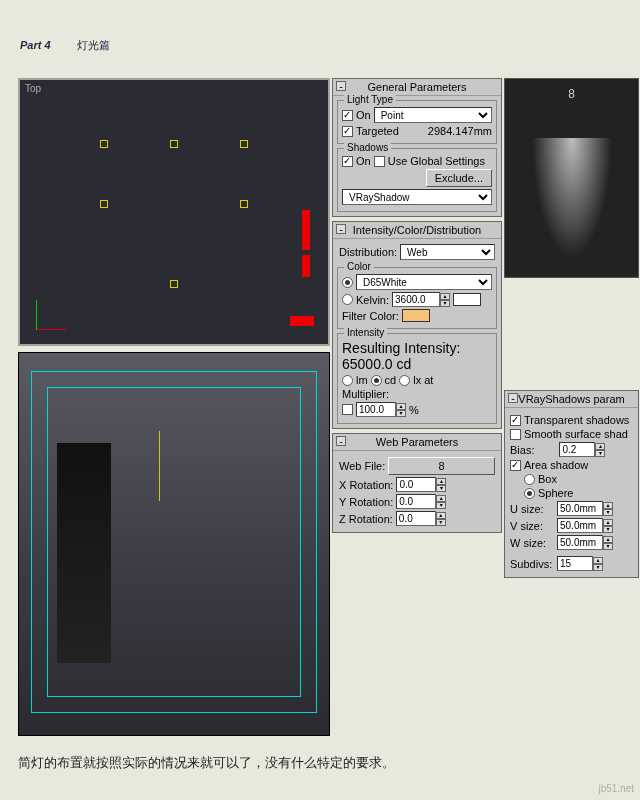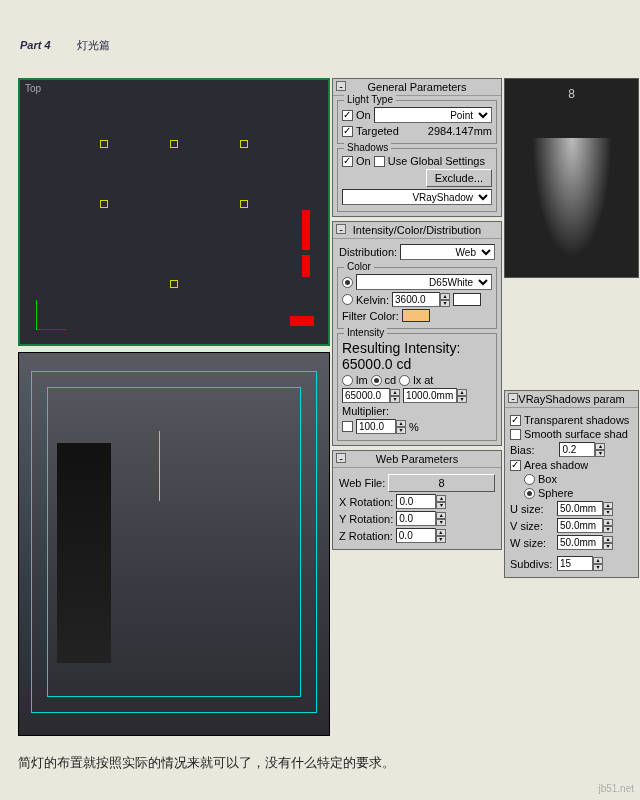--- a/index.html
+++ b/index.html
@@ -1,21 +1,21 @@
 <!DOCTYPE html>
 <html><head>
 <meta charset="utf-8">
 <style>
 *{box-sizing:border-box;margin:0;padding:0;font-family:Tahoma,Arial,sans-serif;font-size:11px;}
 body{background:#e8e8dc;width:640px;height:800px;overflow:hidden;position:relative;}
 .title{position:absolute;top:22px;left:20px;font-size:30px;font-family:Arial;}
 .title .p{font-weight:bold;color:#2a2a4a;font-style:italic;}
 .title .c{color:#2a2a4a;font-weight:normal;margin-left:18px;font-style:normal;font-family:"Microsoft YaHei",sans-serif;}
 .vp{position:absolute;background:#2b2b33;border:1px solid #000;}
-.vp.top{left:18px;top:78px;width:312px;height:268px;border:2px solid #15803d;}
+.vp.top{left:18px;top:78px;width:312px;height:268px;border:2px solid #a3a3a3;}
 .vp.persp{left:18px;top:352px;width:312px;height:384px;}
 .vp-label{color:#aaa;font-size:10px;padding:3px 5px;}
 .gizmo{position:absolute;left:16px;bottom:14px;width:36px;height:36px;}
 .gizmo .ax{position:absolute;left:0;bottom:0;}
 .gizmo .x{width:30px;height:1px;background:#d00;bottom:0;}
 .gizmo .y{width:1px;height:30px;background:#0c0;left:0;}
 .marker{position:absolute;width:8px;height:8px;border:1px solid #d8d800;}
 .redblock{position:absolute;background:#e00;}
 .panel-col{position:absolute;left:332px;top:78px;width:170px;}
 .panel-col2{position:absolute;left:504px;top:390px;width:135px;}
@@ -23,21 +23,21 @@
 .roll-head{background:#c8c8c8;border-bottom:1px solid #999;padding:2px 4px;text-align:center;position:relative;}
 .roll-head .minus{position:absolute;left:3px;top:2px;width:10px;height:10px;border:1px solid #666;text-align:center;line-height:8px;background:#ddd;}
 .group{border:1px solid #888;margin:4px;padding:4px 4px 4px 4px;position:relative;}
 .group-title{position:absolute;top:-7px;left:6px;background:#c8c8c8;padding:0 3px;font-size:10px;text-align:center;}
 .row{display:flex;align-items:center;margin:2px 0;gap:3px;}
 .cb{width:11px;height:11px;border:1px solid #555;background:#fff;display:inline-block;position:relative;}
 .cb.checked::after{content:"✓";position:absolute;top:-2px;left:0;font-size:10px;}
 .rb{width:11px;height:11px;border:1px solid #555;border-radius:50%;background:#fff;display:inline-block;position:relative;}
 .rb.checked::after{content:"";position:absolute;top:2px;left:2px;width:5px;height:5px;background:#333;border-radius:50%;}
 select,input[type=text]{background:#fff;border:1px solid #666;border-top-color:#333;border-left-color:#333;font-size:10px;padding:1px 2px;}
-select{height:16px;text-align:right;}
+select{height:16px;}
 .spinner{display:flex;align-items:flex-end;}
 .spinner input{width:48px;}
 .spin-btns{display:flex;flex-direction:column;}
 .spin-btns span{width:10px;height:7px;border:1px solid #666;background:#ddd;font-size:6px;line-height:5px;text-align:center;}
 .btn{background:#c8c8c8;border:1px solid #fff;border-right-color:#555;border-bottom-color:#555;padding:2px 8px;display:inline-block;}
 .swatch{width:28px;height:13px;border:1px solid #333;display:inline-block;}
 .preview{position:absolute;left:504px;top:78px;width:135px;height:200px;background:#222;border:1px solid #555;}
 .preview .glow{position:absolute;left:50%;top:30%;width:80px;height:120px;background:radial-gradient(ellipse at top,rgba(255,255,255,0.7),transparent 70%);transform:translateX(-50%);}
 .preview-label{color:#ccc;text-align:center;padding:8px;font-size:12px;}
 .caption{position:absolute;left:18px;bottom:28px;font-size:13px;color:#222;font-family:"Microsoft YaHei",sans-serif;}
@@ -164,36 +164,20 @@
         </div>
       <div class="row">
         <span class="rb"></span>
           <span>lm</span>
         <span class="rb checked"></span>
           <span>cd</span>
         <span class="rb"></span>
           <span>lx at</span>
       </div>
       <div class="row">
-        <div class="spinner">
-            <input type="text" value="65000.0" style="">
-            <div class="spin-btns">
-              <span>▴</span>
-              <span>▾</span>
-            </div>
-          </div>
-        <div class="spinner">
-            <input type="text" style="width: 54px;" value="1000.0mm">
-            <div class="spin-btns">
-              <span>▴</span>
-              <span>▾</span>
-            </div>
-          </div>
-      </div>
-      <div class="row">
         <span>Multiplier:</span>
       </div>
       <div class="row">
         <span class="cb"></span>
         <div class="spinner">
             <input type="text" style="width: 40px;" value="100.0">
             <div class="spin-btns">
               <span>▴</span>
               <span>▾</span>
             </div>

